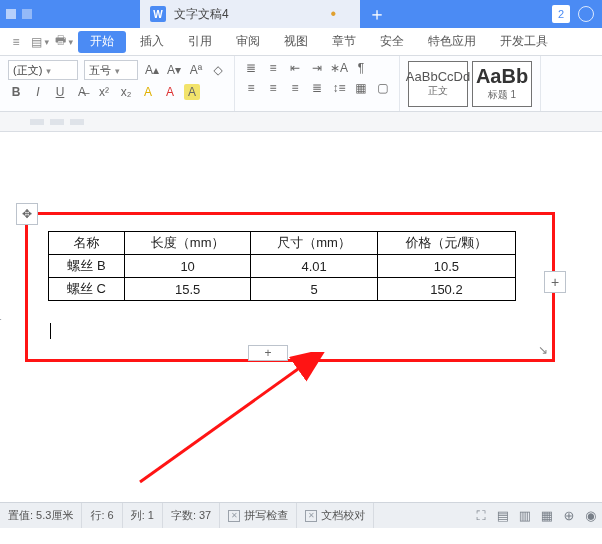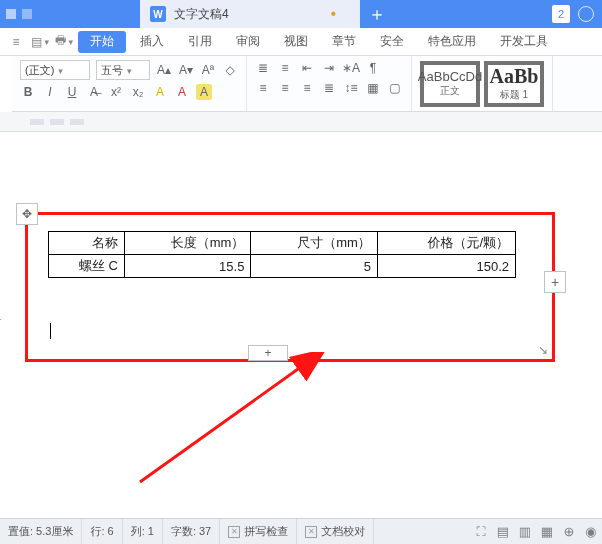--- a/index.html
+++ b/index.html
@@ -38,36 +38,36 @@
     display: flex; align-items: center; font-size: 12px; color: #555; padding-left: 4px;
   }
   .menurow .mbtn { padding: 0 12px; height: 100%; display: flex; align-items: center; cursor: pointer; }
   .menurow .mbtn.active { background: #4b8bf4; color: #fff; border-radius: 3px; margin: 10px 2px; height: 22px; }
   .menurow .iconbtn { width: 24px; display: flex; align-items: center; justify-content: center; color: #888; }
   .menurow .caret::after { content: "▾"; font-size: 9px; color: #888; padding-left: 2px; }
 
   
   .ribbon {
     height: 56px; background: #fcfdff; border-bottom: 1px solid #d9dde3;
-    display: flex; align-items: stretch; overflow: hidden; margin-left: 12px;
+    display: flex; align-items: stretch; overflow: hidden;
   }
   .ribgroup { border-right: 1px solid #e3e7ed; padding: 4px 8px; display: flex; flex-direction: column; gap: 4px; }
   .ribline { display: flex; align-items: center; gap: 6px; font-size: 12px; color: #666; white-space: nowrap; }
   .combo {
     height: 20px; border: 1px solid #c9ced6; background: #fff; display: flex; align-items: center;
     font-size: 11px; padding: 0 4px; color: #444; gap: 4px;
   }
   .combo .dd::after { content: "▾"; font-size: 9px; color: #888; }
   .ico { width: 16px; height: 16px; display: inline-flex; align-items: center; justify-content: center; font-size: 12px; color: #666; }
   .styletile {
-    width: 60px; height: 46px; border: 4px solid #737373; display: flex; flex-direction: column;
+    width: 60px; height: 46px; border: 1px solid #737373; display: flex; flex-direction: column;
     align-items: center; justify-content: center; font-size: 10px; color: #666; background: #fff;
   }
   .styletile .sample { font-size: 13px; color: #555; }
-  .styletile.big .sample { font-size: 20px; font-weight: 600; color: #333; font-family: Liberation Serif, serif; }
+  .styletile.big .sample { font-size: 20px; font-weight: 600; color: #333; }
 
   
   .ruler {
     height: 20px; background: #f5f6f8; border-bottom: 1px solid #d9dde3;
     display: flex; align-items: center; padding-left: 30px; gap: 6px;
   }
   .ruler .seg { width: 14px; height: 6px; background: #dfe3e9; }
 
   
   .canvaswrap {
@@ -98,35 +98,35 @@
   .addrow {
     position: absolute; left: 220px; bottom: -2px; width: 40px; height: 16px; background: #fff;
     border: 1px solid #bcc3cc; display: flex; align-items: center; justify-content: center;
     font-size: 12px; color: #666;
   }
   table.content {
     position: absolute; left: 20px; top: 16px; width: 468px; border-collapse: collapse;
     font-size: 13px; color: #222;
   }
   table.content th, table.content td {
-    border: 1px solid #000; padding: 2px 6px; text-align: right; font-weight: normal; height: 20px;
+    border: 1px solid #000; padding: 2px 6px; text-align: center; font-weight: normal; height: 20px;
   }
   .cursor {
     position: absolute; left: 22px; top: 108px; width: 1px; height: 16px; background: #000;
   }
   .leftmark {
     position: absolute; left: -4px; top: 182px; font-size: 10px; color: #8a8f98;
   }
 
   
   .arrow { position: absolute; pointer-events: none; }
 
   
   .status {
-    position: absolute; left: 0; bottom: 0; width: 602px; height: 26px;
+    position: absolute; left: 0; bottom: 16px; width: 602px; height: 26px;
     background: #eceff3; border-top: 1px solid #d0d5dc;
     display: flex; align-items: center; font-size: 11px; color: #555;
   }
   .status .cell { padding: 0 8px; border-right: 1px solid #d7dbe1; height: 100%; display: flex; align-items: center; gap: 4px; }
   .status .spacer { flex: 1; }
   .status .ricon { width: 22px; display: flex; align-items: center; justify-content: center; color: #787f88; font-size: 13px; }
   .xbox { width: 12px; height: 12px; border: 1px solid #9aa1aa; display: inline-flex; align-items: center; justify-content: center; font-size: 8px; color: #9aa1aa; }
 </style>
 </head>
 <body>
@@ -249,20 +249,26 @@
       <table class="content">
         <thead>
           <tr>
             <th>名称</th>
             <th>长度（mm）</th>
             <th>尺寸（mm）</th>
             <th>价格（元/颗）</th>
           </tr>
         </thead>
         <tbody>
+          <tr>
+            <td>螺丝 B</td>
+            <td>10</td>
+            <td>4.01</td>
+            <td>10.5</td>
+          </tr>
           <tr>
             <td>螺丝 C</td>
             <td>15.5</td>
             <td>5</td>
             <td>150.2</td>
           </tr>
         </tbody>
       </table>
       <span class="cursor"></span>
     </div>

